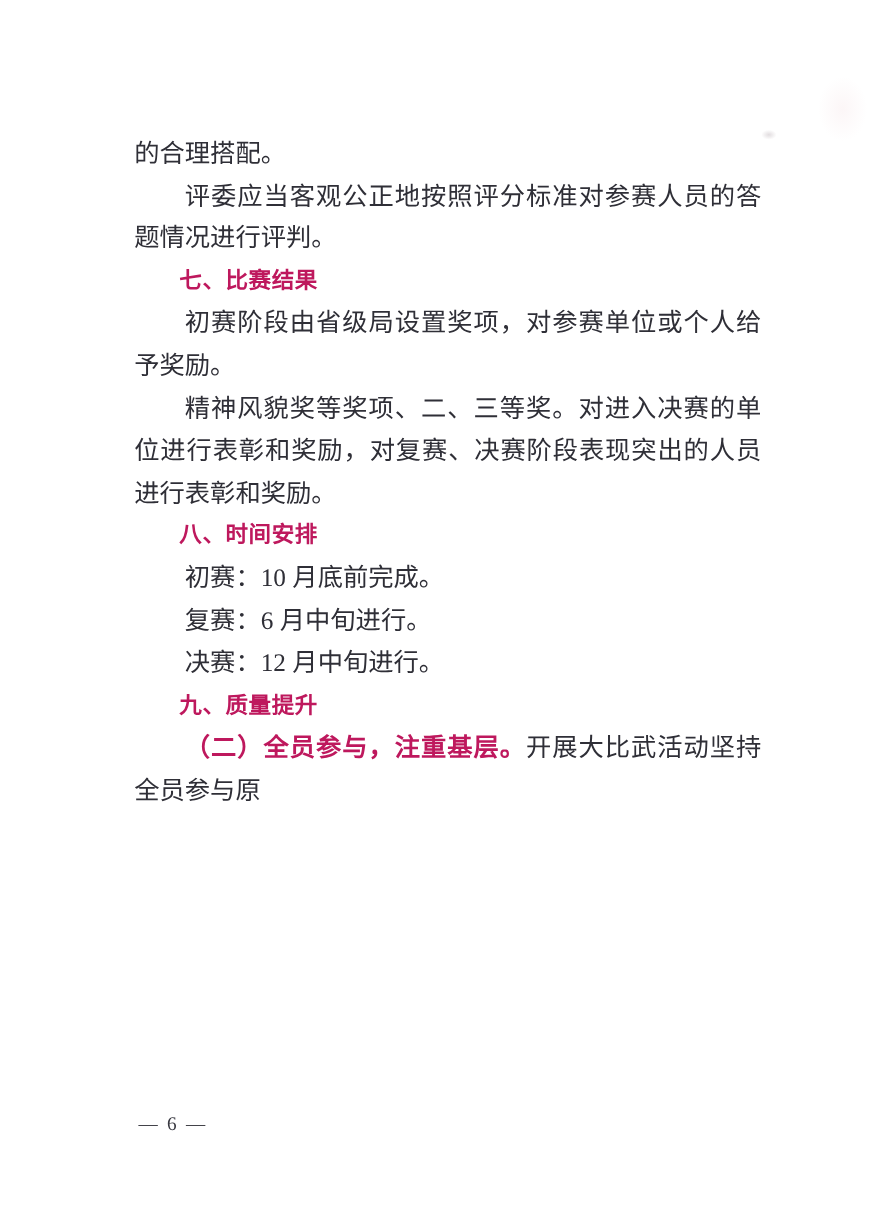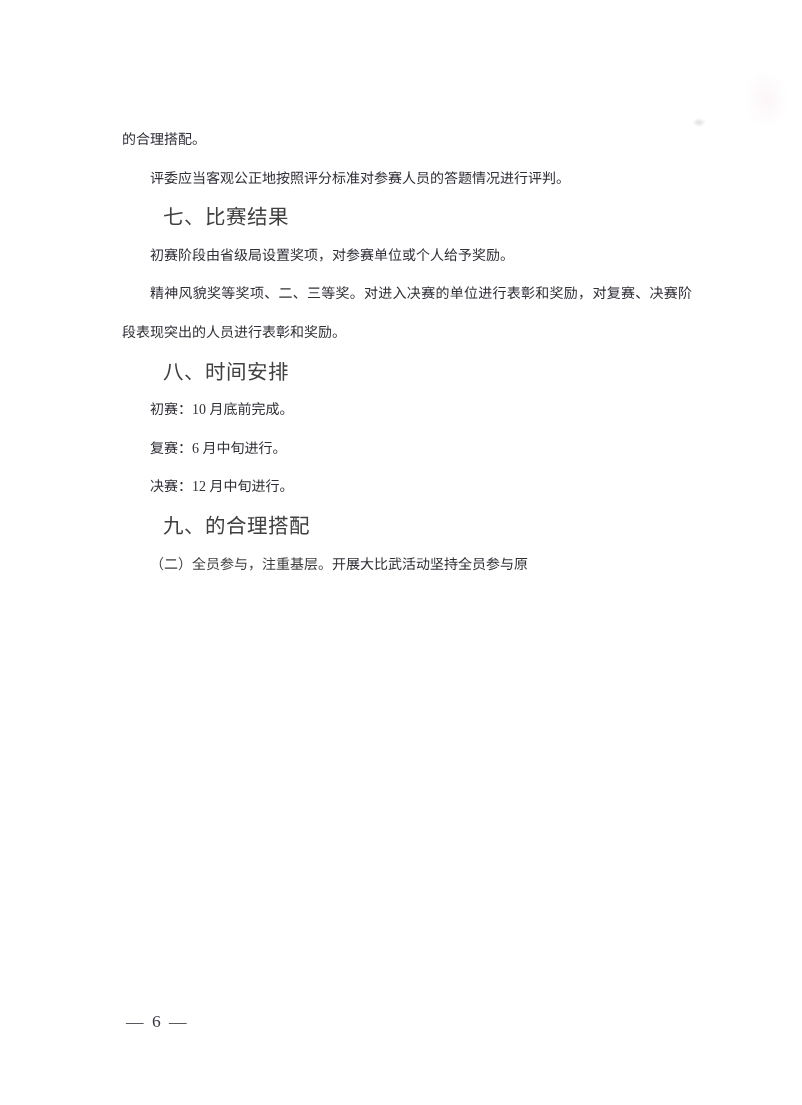--- a/index.html
+++ b/index.html
@@ -17,42 +17,42 @@
     color: #2f2f37;
   }
   .doc-body {
     position: absolute;
     left: 122px;
     top: 121px;
     width: 570px;
   }
   .para {
     margin: 0;
-    font-size: 14px;
+    font-size: 23px;
     line-height: 38.6px;
     text-align: justify;
     color: #2f2f37;
     font-family: "Liberation Serif", serif;
   }
   .para.indent {
     text-indent: 2em;
   }
   .heading {
     margin: 0;
     font-size: 20.5px;
     line-height: 38.6px;
     font-weight: 700;
     font-family: "Liberation Sans", sans-serif;
     color: #1e1e26;
     text-indent: 2em;
     letter-spacing: 0.5px;
   }
   .seg-bold {
-    font-weight: 400;
-    color: #404040;
+    font-weight: 700;
+    color: #be185d;
   }
   .footer-page-number {
     position: absolute;
     left: 126px;
     top: 1008px;
     font-size: 17.5px;
     line-height: 26px;
     letter-spacing: 2px;
     color: #3a3a42;
     font-family: "Liberation Serif", serif;
@@ -87,18 +87,18 @@
   <div class="doc-body" id="doc-body">
       <p class="para"><span>的合理搭配。</span></p>
       <p class="para indent"><span>评委应当客观公正地按照评分标准对参赛人员的答题情况进行评判。</span></p>
       <h2 class="heading"><span class="seg-bold">七、比赛结果</span></h2>
       <p class="para indent"><span>初赛阶段由省级局设置奖项，对参赛单位或个人给予奖励。</span></p>
       <p class="para indent"><span>精神风貌奖等奖项、二、三等奖。对进入决赛的单位进行表彰和奖励，对复赛、决赛阶段表现突出的人员进行表彰和奖励。</span></p>
       <h2 class="heading"><span class="seg-bold">八、时间安排</span></h2>
       <p class="para indent"><span>初赛：10 月底前完成。</span></p>
       <p class="para indent"><span>复赛：6 月中旬进行。</span></p>
       <p class="para indent"><span>决赛：12 月中旬进行。</span></p>
-      <h2 class="heading"><span class="seg-bold">九、的合理搭配</span></h2>
+      <h2 class="heading"><span class="seg-bold">九、质量提升</span></h2>
       <p class="para indent"><span class="seg-bold">（二）全员参与，注重基层。</span><span>开展大比武活动坚持全员参与原</span></p>
     </div>
 
   <div class="footer-page-number">— 6 —</div>
 </div>
 
 </body></html>

